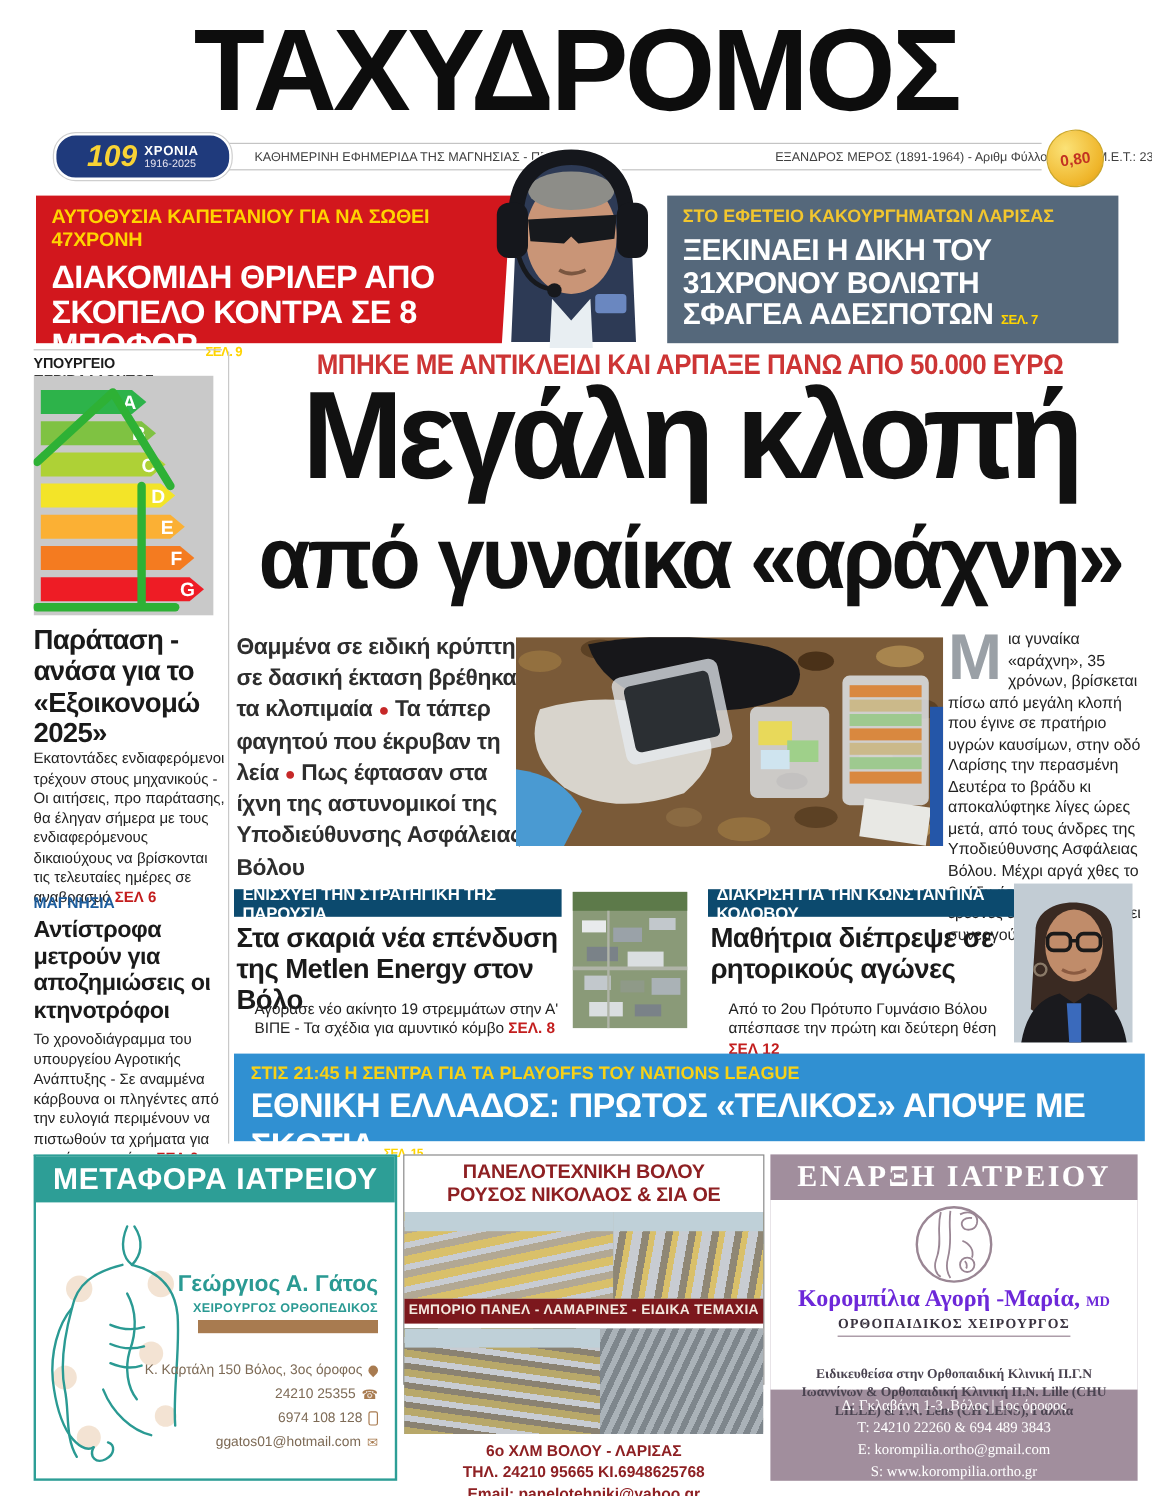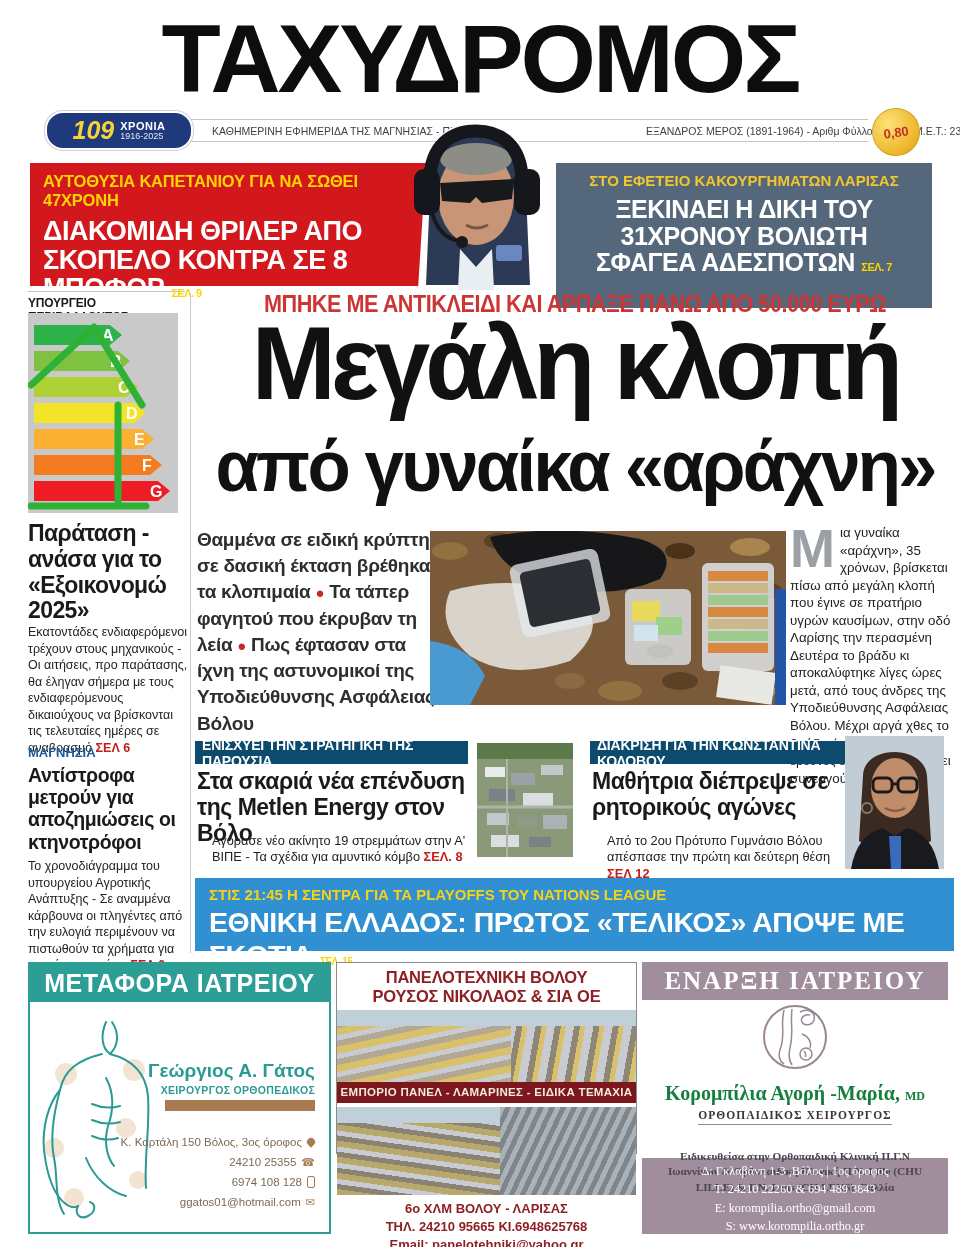--- a/index.html
+++ b/index.html
@@ -24,21 +24,21 @@
   #dateline .gap{flex:0 0 128px;}
   #coin{left:872px;top:108px;width:46px;height:46px;border-radius:50%;
         background:radial-gradient(circle at 35% 30%,#fbe277,#efb52a 70%,#d89417);
         border:1px solid #caa62a;display:flex;align-items:center;justify-content:center;
         transform:rotate(-8deg);}
   #coin span{color:#c23222;font-weight:bold;font-size:13px;}
 
   
   .topbox{padding:9px 13px;box-sizing:border-box;}
   #redbox{left:30px;top:163px;width:401px;height:123px;background:#d2171d;}
-  #bluebox{left:556px;top:163px;width:376px;height:145px;background:#55687b;text-align:center;}
+  #bluebox{left:556px;top:163px;width:376px;height:123px;background:#55687b;}
   .kick-y{color:#ffd400;font-weight:bold;}
   #redbox .kick-y{font-size:16.5px;letter-spacing:-.2px;}
   #bluebox .kick-y{color:#f2c62e;font-size:15px;}
   .topbox h2{margin:7px 0 0;color:#fff;font-weight:bold;line-height:1.06;letter-spacing:-.5px;}
   #redbox h2{font-size:27px;}
   #bluebox h2{font-size:25px;}
   .pgy{color:#ffd400;font-size:11px;font-weight:bold;}
 
   
   #captain{left:396px;top:117px;width:162px;height:173px;z-index:6;}
@@ -135,21 +135,21 @@
         background-color:#d8d4cc;}
   .ph .sky{position:absolute;left:0;top:0;right:0;height:16px;background:#bfd0d8;}
 
   #ad3{left:642px;top:962px;width:306px;height:272px;background:#a18e9d;
        font-family:"Liberation Serif",serif;}
   #ad3 .hdr{height:38px;color:#fff;font-size:25px;font-weight:bold;letter-spacing:2px;
             display:flex;align-items:center;justify-content:center;}
   #ad3 .panel{position:absolute;left:0;top:38px;right:0;height:158px;background:#fff;
               text-align:center;}
   #ad3 .logo{margin:4px auto 0;width:66px;height:66px;}
-  #ad3 .name{color:#15803d;font-weight:bold;font-size:20px;margin-top:12px;}
+  #ad3 .name{color:#6d28d9;font-weight:bold;font-size:20px;margin-top:1px;}
   #ad3 .name .md{font-size:12px;}
   #ad3 .spec{color:#3a3340;font-weight:bold;font-size:11.5px;letter-spacing:1px;margin-top:2px;
              padding-bottom:3px;border-bottom:1.5px solid #9a8694;display:inline-block;}
   #ad3 .bio{color:#4a4350;font-weight:bold;font-size:11.3px;line-height:1.35;margin:24px 12px 0;}
   #ad3 .ftr{position:absolute;left:0;right:0;top:200px;color:#fff;font-size:12.3px;
             line-height:1.5;text-align:center;}
 </style>
 </head>
 <body>
 

